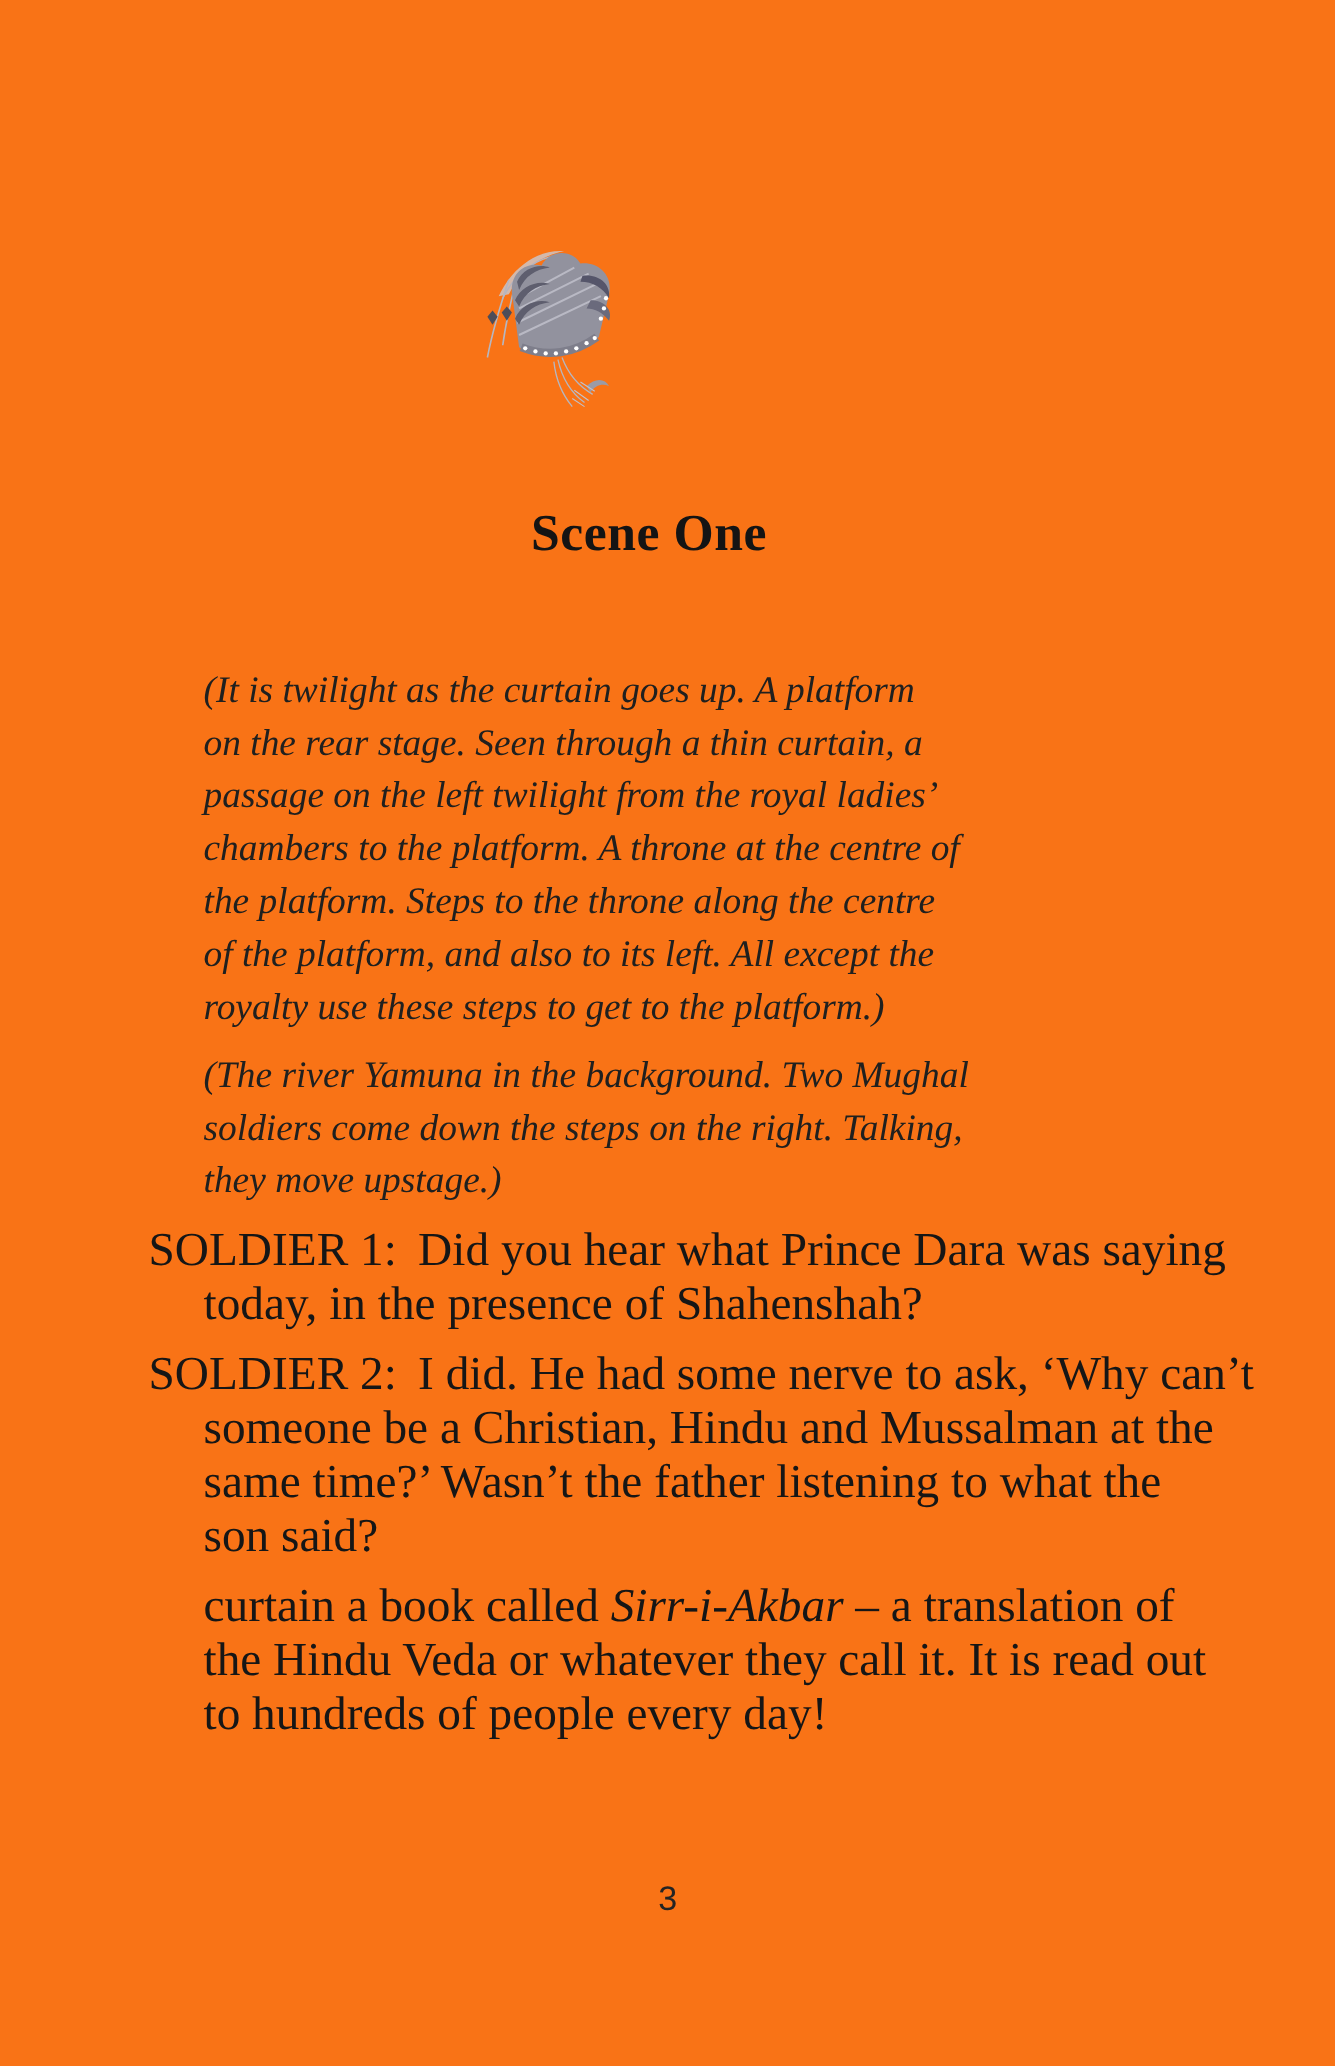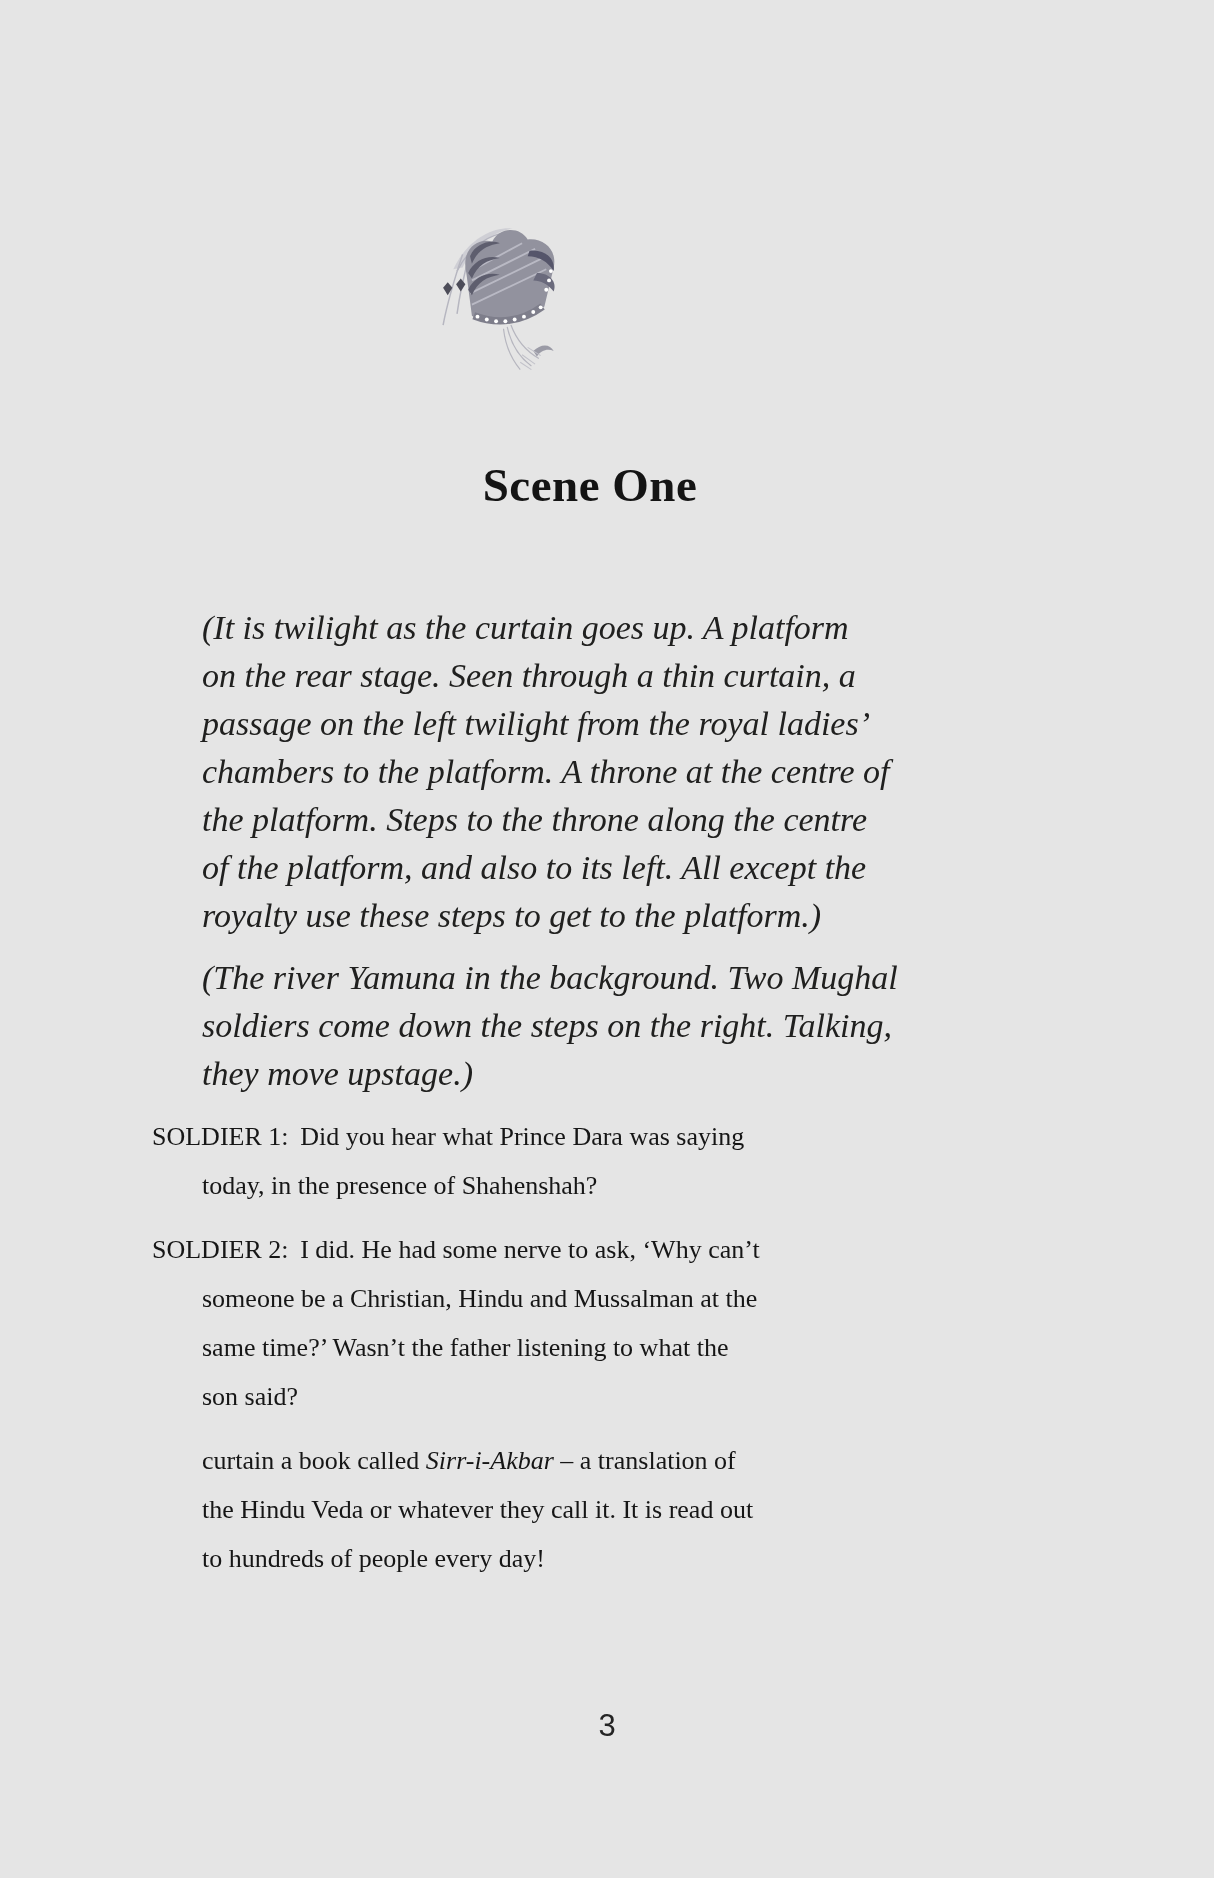--- a/index.html
+++ b/index.html
@@ -4,21 +4,21 @@
 <style>
   html, body {
     margin: 0;
     padding: 0;
     background: #ffffff;
   }
   #book-page {
     position: relative;
     width: 1214px;
     height: 1878px;
-    background: #e5e5e5;
+    background: #f97316;
     color: #1b1b1b;
     font-family: "Liberation Serif", serif;
     overflow: hidden;
   }
   .ornament {
     position: absolute;
     left: 418px;
     top: 213px;
     width: 158px;
     height: 172px;
@@ -29,34 +29,34 @@
     left: 90px;
     width: 1000px;
     text-align: center;
     font-size: 47px;
     font-weight: 600;
     letter-spacing: 0.5px;
     color: #141414;
   }
   .content {
     position: absolute;
-    left: 152px;
+    left: 135px;
     top: 604px;
     width: 890px;
   }
   .stage-par {
     margin: 0 0 14px 50px;
     font-style: italic;
     font-size: 34px;
     line-height: 48px;
     color: #20201f;
   }
   .speeches {
     margin-top: 0;
-    font-size: 26px;
+    font-size: 43px;
     line-height: 49px;
     color: #161616;
   }
   .speech {
     padding-left: 50px;
     margin: 0 0 15px 0;
   }
   .line {
     white-space: nowrap;
   }

